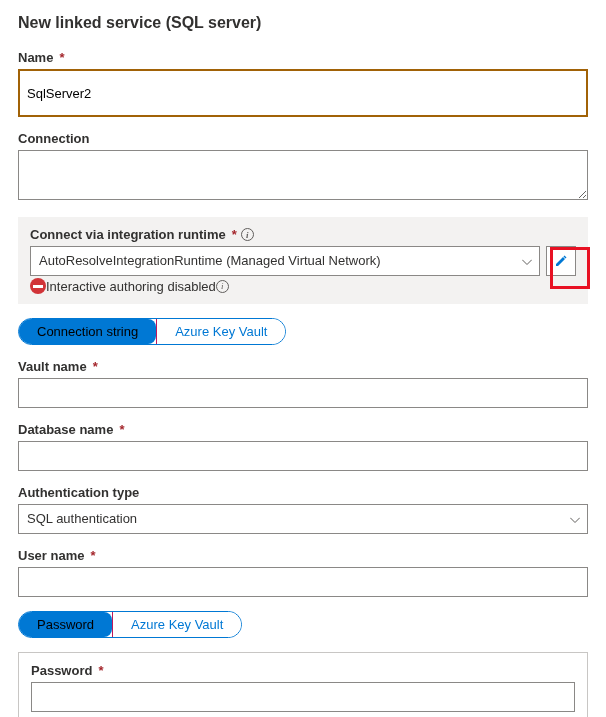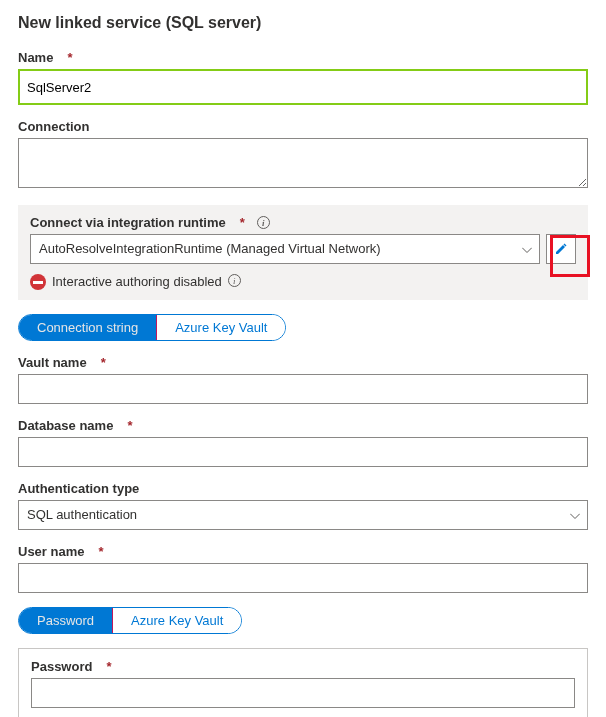--- a/index.html
+++ b/index.html
@@ -17,34 +17,34 @@
     font-weight: 600;
     margin: 0 0 18px 0;
   }
   .field { margin-bottom: 14px; }
   .label {
     font-size: 13px;
     font-weight: 600;
     margin-bottom: 4px;
     display: flex;
     align-items: center;
-    gap: 12px;
+    gap: 4px;
   }
   .req { color: #a4262c; margin-left: 2px; }
   .text-input {
     width: 100%;
     height: 30px;
     border: 1px solid #8a8886;
     padding: 0 8px;
     font-size: 13px;
     font-family: inherit;
     outline: none;
     background: #fff;
   }
-  .text-input.focused { border: 2px solid #84cc16; height: 36px; padding: 0 7px; }
+  .text-input.focused { border: 2px solid #a16207; height: 48px; padding: 0 7px; }
   textarea.text-input {
     height: 50px;
     padding: 6px 8px;
     resize: both;
   }
   .runtime-box {
     background: #f3f2f1;
     padding: 10px 12px 10px 12px;
     margin-bottom: 14px;
   }
@@ -87,22 +87,23 @@
     justify-content: center;
     cursor: pointer;
   }
   .highlight {
     position: absolute;
     border: 3px solid #e81123;
     pointer-events: none;
   }
   .status-row {
     display: flex;
-    gap: 6px;
-    margin-top: 10px;
+    align-items: center;
+    gap: 0;
+    margin-top: 2px;
     font-size: 13px;
   }
   .no-entry {
     width: 16px; height: 16px; border-radius: 50%;
     background: #d13438;
     position: relative;
     display: inline-flex;
     align-items: center;
     justify-content: center;
   }
@@ -132,21 +133,22 @@
   }
   .pill {
     padding: 5px 18px;
     font-size: 13px;
     cursor: pointer;
     color: #0078d4;
     background: #fff;
   }
   .pill.active {
     background: #0078d4;
-    color: #e5e5e5;
+    color: #000000;
+    border-radius: 8px;
   }
   .pill + .pill { border-left: 1px solid #be185d; }
   .pw-box {
     border: 1px solid #c8c6c4;
     padding: 10px 12px 14px;
     margin-bottom: 14px;
   }
 </style>
 </head>
 <body>

